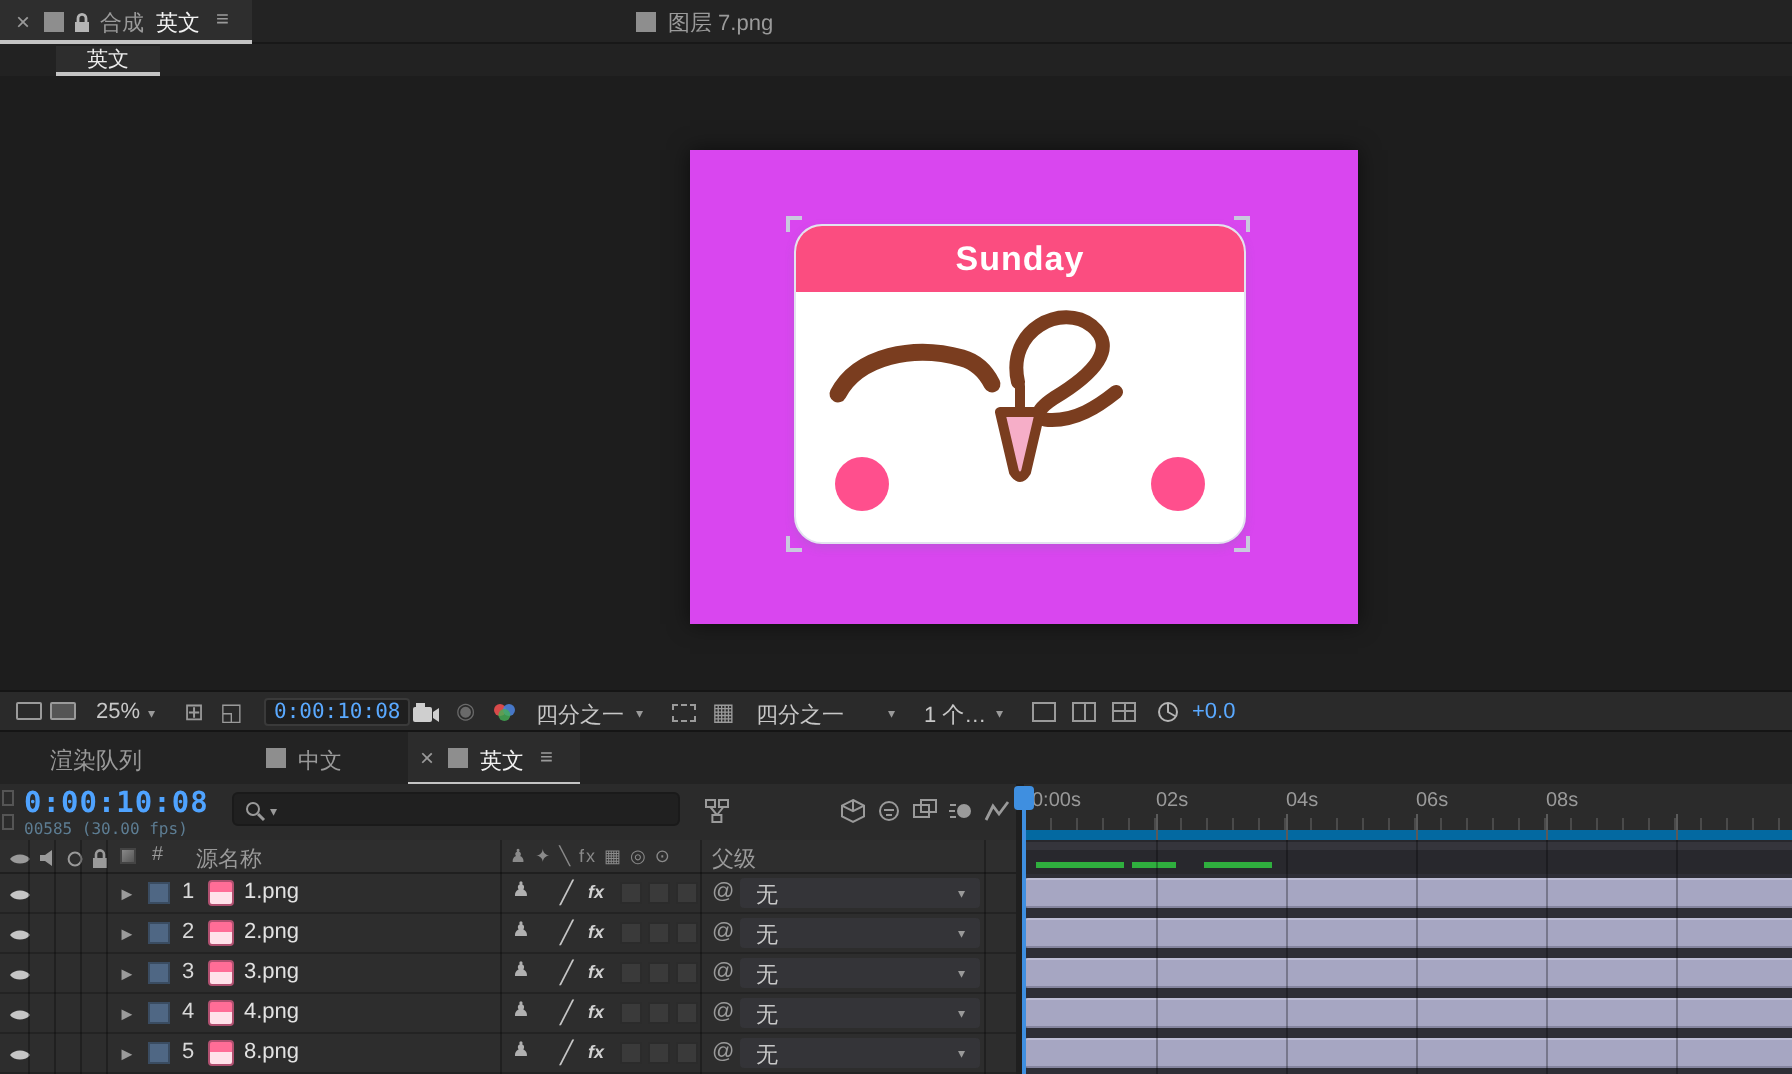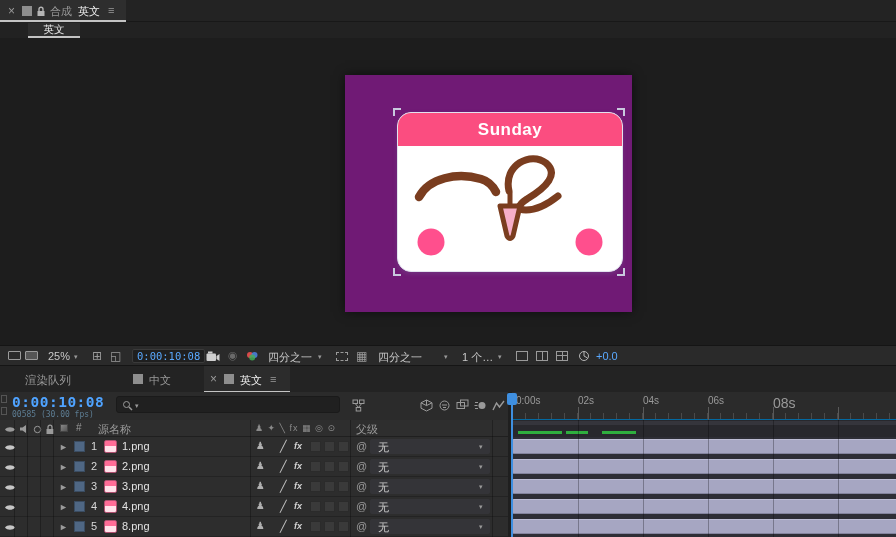--- a/index.html
+++ b/index.html
@@ -35,31 +35,35 @@
       <span class="abs tabsq" style="left:22px;top:6px"></span>
       <svg class="abs" style="left:36px;top:6px" width="10" height="11" viewBox="0 0 10 11">
         <rect x="1.5" y="5" width="7" height="5" fill="#b5b5b5"></rect>
         <path d="M3 5 V3.2 a2 2 0 0 1 4 0 V5" stroke="#b5b5b5" stroke-width="1.4" fill="none"></path>
       </svg>
       <span class="abs dim txt" style="left:50px;top:4px">合成</span>
       <span class="abs txt" style="left:78px;top:4px;color:#f2f2f2">英文</span>
       <span class="abs dim" style="left:108px;top:4px">≡</span>
       <div class="underline"></div>
     </div>
+    <div class="abs" style="left:318px;top:0;width:110px;height:22px">
+      <span class="abs tabsq" style="left:0;top:6px"></span>
+      <span class="abs dim txt" style="left:16px;top:4px">图层 7.png</span>
+    </div>
   </div>
 
   <div class="abs" style="left:0;top:22px;width:896px;height:16px;background:#222">
     <div class="abs" style="left:28px;top:1px;width:52px;height:15px;background:#2d2d2d;text-align:center">
       <span style="font-size:10.5px;color:#ececec">英文</span>
       <div class="underline"></div>
     </div>
   </div>
 
   <div class="abs" style="left:0;top:38px;width:896px;height:307px;background:#1d1d1d">
-    <div class="abs" style="left:345px;top:37px;width:287px;height:237px;background:#701a75;box-shadow:0 0 10px rgba(0,0,0,0.55)">
+    <div class="abs" style="left:345px;top:37px;width:334px;height:237px;background:#d946ef;box-shadow:0 0 10px rgba(0,0,0,0.55)">
 
       <div class="abs" style="left:52px;top:37px;width:226px;height:160px;background:#ffffff;border:1px solid #e3e3ef;border-radius:14px;box-shadow:0 2px 4px rgba(120,120,160,0.25)">
         <div class="abs" style="left:0;top:0;width:224px;height:33px;background:#fb4d80;border-radius:13px 13px 0 0;text-align:center;line-height:33px">
           <span style="color:#ffffff;font-weight:bold;font-size:17px;letter-spacing:0.5px">Sunday</span>
         </div>
       </div>
       <svg class="abs" style="left:52px;top:70px" width="226" height="127" viewBox="0 0 226 127">
         <path d="M22 52 C32 33 60 27 84 34 C91 36 96 41 99 47" stroke="#7a3d1f" stroke-width="8.5" fill="none" stroke-linecap="round"></path>
         <path d="M112 46 C106 20 134 6 149 18 C162 29 150 42 130 54 C121 60 119 65 129 65 C141 65 151 59 161 51" stroke="#7a3d1f" stroke-width="7" fill="none" stroke-linecap="round"></path>
         <path d="M113 48 L113 61" stroke="#7a3d1f" stroke-width="5" stroke-linecap="round"></path>
@@ -159,27 +163,27 @@
     </svg>
     <svg class="abs" style="left:474px;top:7px" width="13" height="13" viewBox="0 0 13 13">
       <circle cx="8" cy="6.5" r="3.5" fill="#9a9a9a"></circle>
       <path d="M1 3.5 H4 M0.5 6.5 H3.5 M1 9.5 H4" stroke="#9a9a9a"></path>
     </svg>
     <svg class="abs" style="left:492px;top:7px" width="13" height="13" viewBox="0 0 13 13">
       <path d="M1 11 L4.5 4 L7.5 8 L12 2" stroke="#9a9a9a" fill="none" stroke-width="1.4"></path>
     </svg>
   </div>
 
-  <div class="abs" style="left:512px;top:392px;width:384px;height:28px;background:#2b2b2b;border-bottom:1px solid #0369a1">
+  <div class="abs" style="left:512px;top:392px;width:384px;height:28px;background:#2b2b2b;border-bottom:5px solid #0369a1">
     <div class="abs" style="left:0;bottom:0;width:384px;height:6px;background:repeating-linear-gradient(90deg,#4a4a4a 0 1px,transparent 1px 13px)"></div>
     <span class="abs dim txt" style="left:4px;top:3px;font-size:10px">0:00s</span>
     <span class="abs dim txt" style="left:66px;top:3px;font-size:10px">02s</span>
     <span class="abs dim txt" style="left:131px;top:3px;font-size:10px">04s</span>
     <span class="abs dim txt" style="left:196px;top:3px;font-size:10px">06s</span>
-    <span class="abs dim txt" style="left:261px;top:3px;font-size:14px">08s</span>
+    <span class="abs dim txt" style="left:261px;top:3px;font-size:10px">08s</span>
     <div class="abs" style="left:66px;top:15px;width:1px;height:13px;background:#5a5a5a"></div>
     <div class="abs" style="left:131px;top:15px;width:1px;height:13px;background:#5a5a5a"></div>
     <div class="abs" style="left:196px;top:15px;width:1px;height:13px;background:#5a5a5a"></div>
     <div class="abs" style="left:261px;top:15px;width:1px;height:13px;background:#5a5a5a"></div>
     <div class="abs" style="left:326px;top:15px;width:1px;height:13px;background:#5a5a5a"></div>
   </div>
 
   <div class="abs" style="left:0;top:420px;width:510px;height:17px;background:#2e2e2e;border-bottom:1px solid #1f1f1f">
     <svg class="abs" style="left:4px;top:5px" width="12" height="9" viewBox="0 0 12 9">
       <path d="M1 4.5 C3 1.5 9 1.5 11 4.5 C9 7.5 3 7.5 1 4.5 Z" fill="#9a9a9a"></path>

